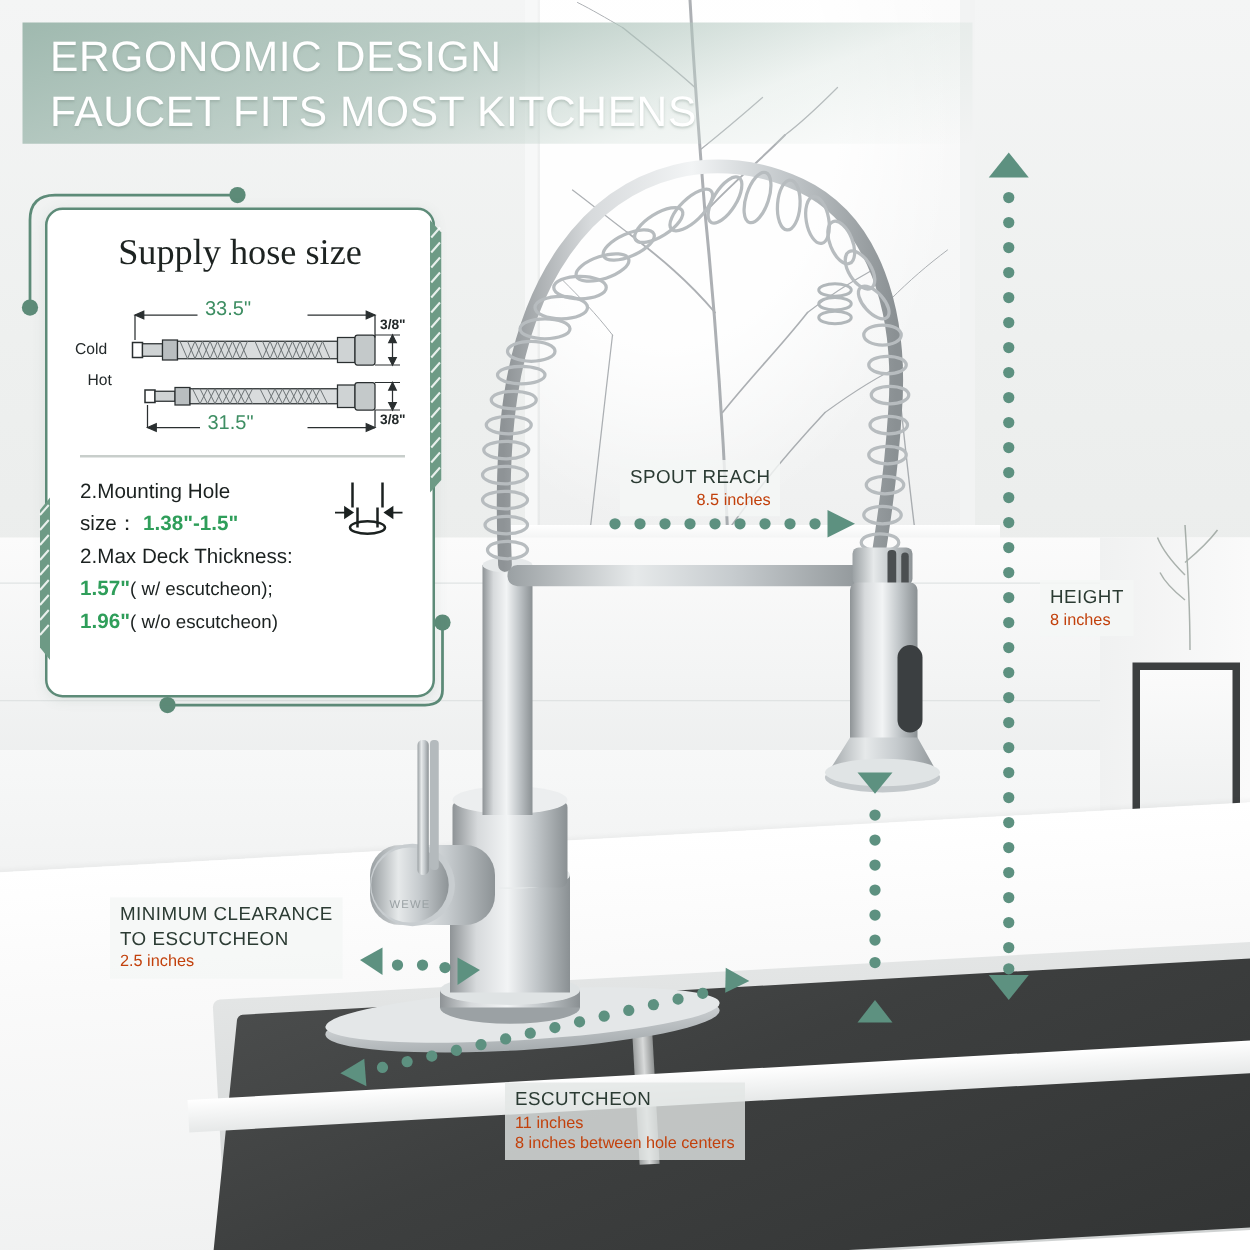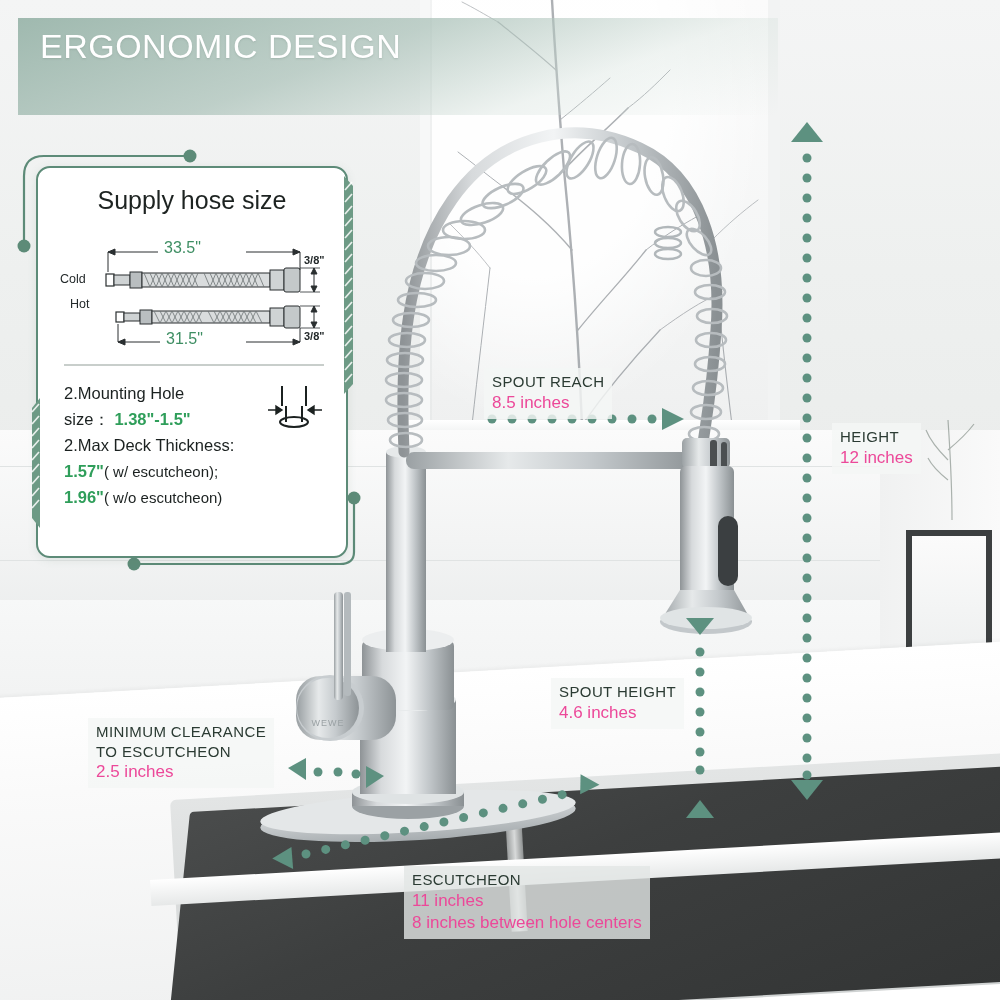--- a/index.html
+++ b/index.html
@@ -70,38 +70,38 @@
     padding:6px 0 0 22px; }
   .banner h1 { font-size:34px; line-height:1.30; font-weight:400; color:#ffffff;
     letter-spacing:.5px; white-space:nowrap; text-shadow:0 1px 2px rgba(120,140,132,.35); }
 
   
   .card-outer { position:absolute; left:14px; top:148px; width:352px; height:424px; }
   .bracket { position:absolute; inset:0; pointer-events:none; }
   .card { position:absolute; left:22px; top:18px; width:312px; height:392px;
     background:#ffffff; border:2px solid #5d8b78; border-radius:14px;
     box-shadow:0 2px 10px rgba(90,120,108,.12); }
-  .card-title { text-align:center; margin-top:18px; font-size:25px; color:#1d2321; font-weight:400; }
+  .card-title { text-align:center; margin-top:18px; font-size:29px; color:#1d2321; font-weight:400;font-family:Liberation Serif, serif; }
 
   .hose-wrap { position:absolute; left:0; top:62px; width:312px; height:120px; }
   .hose-label { position:absolute; font-size:12.5px; color:#23292a; }
   .hose-dim { position:absolute; font-size:16px; color:#3e8e63; font-weight:500; }
   .hose-frac { position:absolute; font-size:11px; color:#23292a; font-weight:600; }
 
   .divider { position:absolute; left:26px; top:196px; width:260px; height:1.5px; background:#c8cecb; }
 
   .specs { position:absolute; left:26px; top:212px; width:270px; }
   .spec-l { font-size:16.5px; color:#1b2120; line-height:1.58; }
   .spec-g { color:#2f9e5a; font-weight:700; }
   .hole-icon { position:absolute; right:10px; top:4px; width:58px; height:48px; }
 
   
   .callout { position:absolute; background:rgba(244,246,245,.82); padding:4px 8px 5px 8px; }
   .callout .t1 { font-size:15px; color:#2b3b33; letter-spacing:.4px; line-height:1.30; }
-  .callout .t2 { font-size:17px; color:#ec4899; line-height:1.30; }
+  .callout .t2 { font-size:13px; color:#c2410c; line-height:1.30; }
 
   .measure { position:absolute; }
   svg { display:block; overflow:visible; }
 </style>
 </head>
 <body>
 
 <div id="stage">
 
   <div class="bg">
@@ -267,20 +267,21 @@
         <path d="M680 590 L660 622 L752 622 L734 590 Z" fill="url(#steel2)"></path>
         <ellipse cx="706" cy="622" rx="46" ry="12" fill="#c3c8cb"></ellipse>
         <ellipse cx="706" cy="618" rx="46" ry="11" fill="#e0e4e5"></ellipse>
         <rect x="718" y="516" width="20" height="70" rx="10" fill="#3b3f41"></rect>
       </g>
     </svg>
   </div>
 
   <div class="banner">
     <h1>ERGONOMIC DESIGN</h1>
+    <h1>FAUCET FITS MOST KITCHENS</h1>
   </div>
 
   <div class="card-outer">
 
     <svg class="bracket" width="352" height="424" viewBox="0 0 352 424">
       <g fill="none" stroke="#5d8b78" stroke-width="2.2">
         <path d="M176 8 L30 8 Q10 8 10 28 L10 98"></path>
         <path d="M340 350 L340 404 Q340 416 326 416 L120 416"></path>
       </g>
       <circle cx="176" cy="8" r="6.5" fill="#5d8b78"></circle>
@@ -534,34 +535,30 @@
           <circle cx="486" cy="829" r="4.5"></circle>
         <circle cx="506" cy="826" r="4.5"></circle>
           <circle cx="526" cy="823" r="4.5"></circle>
         <circle cx="546" cy="820" r="4.5"></circle>
           <circle cx="566" cy="817" r="4.5"></circle>
         <path d="M604 810 L584 818 L586 798 Z"></path>
       </g>
     </g>
   </svg>
 
-  <div class="callout" style="left:484px;top:368px;">
+  <div class="callout" style="left:496px;top:368px;text-align:right;">
     <div class="t1">SPOUT REACH</div>
     <div class="t2">8.5 inches</div>
   </div>
 
-  <div class="callout" style="left:832px;top:423px;">
+  <div class="callout" style="left:832px;top:464px;">
     <div class="t1">HEIGHT</div>
-    <div class="t2">12 inches</div>
-  </div>
-
-  <div class="callout" style="left:551px;top:678px;">
-    <div class="t1">SPOUT HEIGHT</div>
-    <div class="t2">4.6 inches</div>
-  </div>
+    <div class="t2">8 inches</div>
+  </div>
+
 
   <div class="callout" style="left:88px;top:718px;">
     <div class="t1">MINIMUM CLEARANCE</div>
     <div class="t1">TO ESCUTCHEON</div>
     <div class="t2">2.5 inches</div>
   </div>
 
   <div class="callout" style="left:404px;top:866px;background:rgba(226,230,229,.80);">
     <div class="t1">ESCUTCHEON</div>
     <div class="t2">11 inches</div>

